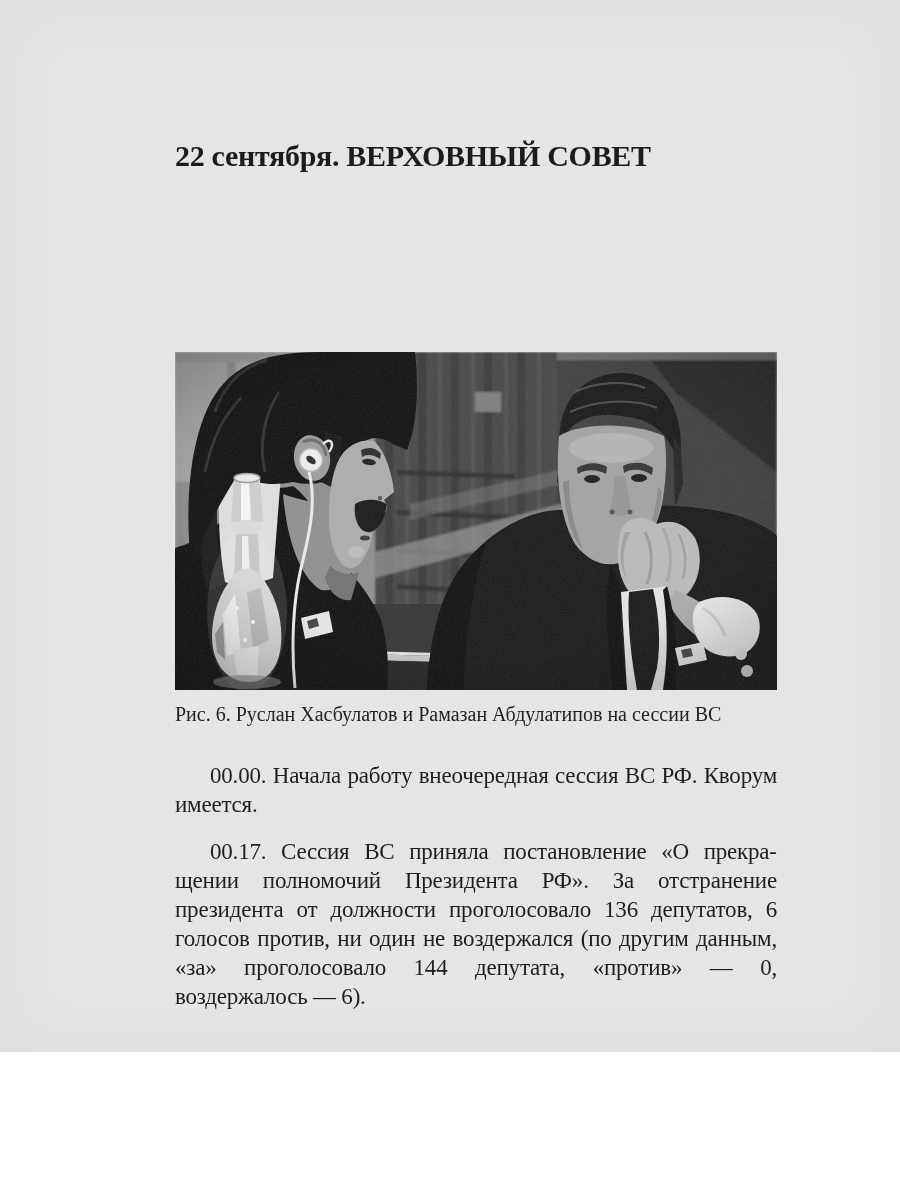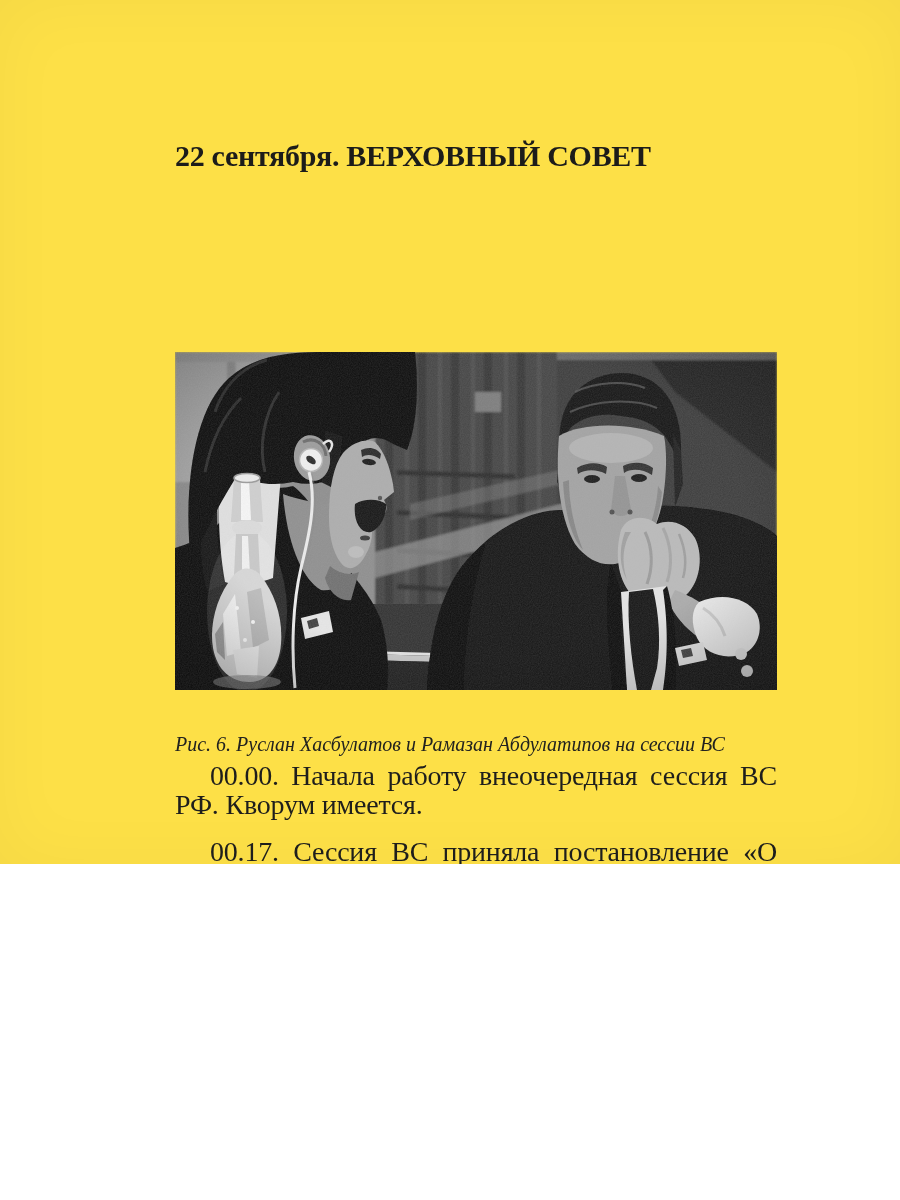--- a/index.html
+++ b/index.html
@@ -1,20 +1,20 @@
 <!DOCTYPE html>
 <html><head>
 <meta charset="utf-8">
 <style>
   html, body { margin: 0; padding: 0; background: #ffffff; }
   .page {
     position: relative;
     width: 900px;
-    height: 864px;
-    background: #fde047;
+    height: 1052px;
+    background: #e5e5e5;
     font-family: "Liberation Serif", "DejaVu Serif", serif;
     color: #1d1d1b;
     overflow: hidden;
     box-shadow: inset 0 0 70px rgba(0,0,0,0.035);
   }
   .heading {
     position: absolute;
     left: 175px;
     top: 120px;
     width: 620px;
@@ -30,32 +30,30 @@
     top: 352px;
     width: 602px;
     height: 338px;
   }
   .photo-wrap svg { display: block; }
   .caption {
     position: absolute;
     left: 175px;
     top: 702px;
     width: 602px;
-    font-style: italic;
     font-size: 20px;
     line-height: 25px;
     color: #22221f;
-    margin-top: 30px;
   }
   .bodytext {
     position: absolute;
     left: 175px;
     top: 761px;
     width: 602px;
-    font-size: 28px;
+    font-size: 23px;
     line-height: 29px;
     text-align: justify;
     letter-spacing: -0.2px;
     color: #1e1e1c;
   }
   .bodytext p {
     margin: 0;
     text-indent: 35px;
     hyphens: manual;
   }

